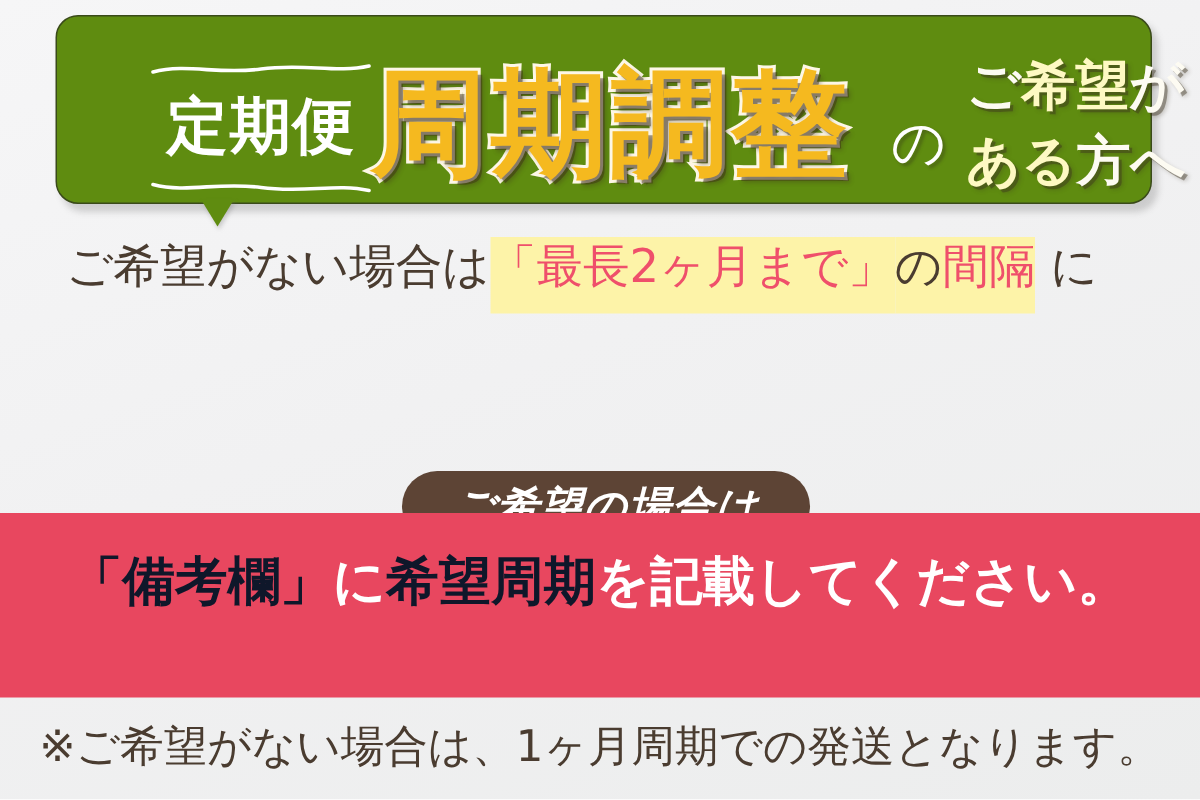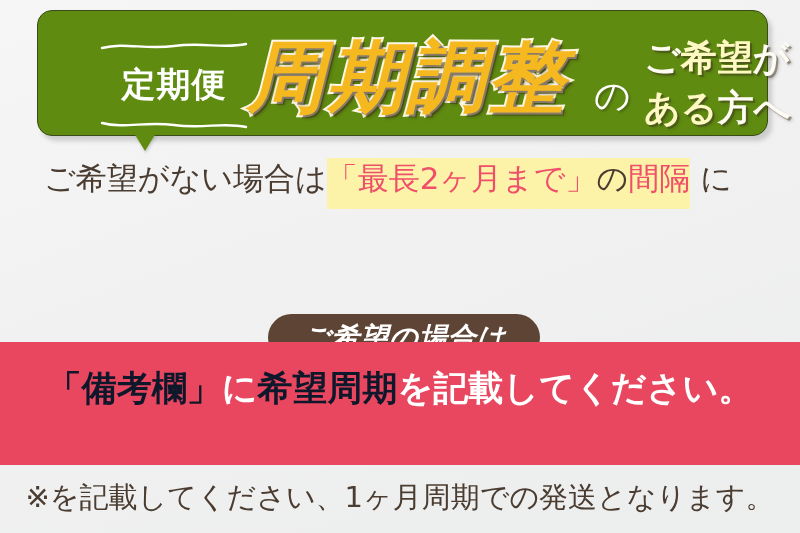--- a/index.html
+++ b/index.html
@@ -64,46 +64,45 @@
   .wave.top { top: 2px; }
   .wave.bottom { top: 80px; }
   .wave svg { display: block; }
   .teikibin-text {
     position: absolute;
     left: 0;
     top: 14px;
     width: 148px;
     text-align: center;
     font-family: "DejaVu Sans", sans-serif;
-    font-size: 34px;
+    font-size: 41px;
     font-weight: 600;
     letter-spacing: 1px;
     color: #ffffff;
     line-height: 62px;
     white-space: nowrap;
   }
 
   
   .big-title {
     position: absolute;
     left: 209px;
-    top: 16px;
+    top: 22px;
     font-family: "DejaVu Sans", sans-serif;
     font-size: 78px;
     font-weight: bold;
     line-height: 100px;
     letter-spacing: 2px;
     color: #f5b91f;
     white-space: nowrap;
     -webkit-text-stroke: 4px #fdf7e6;
     paint-order: stroke fill;
     text-shadow:
        3px 3px 0 rgba(60,45,25,0.45),
        4px 4px 3px rgba(60,45,25,0.30);
-    font-style: italic;
   }
 
   
   .no-char {
     position: absolute;
     left: 556px;
     top: 63px;
     font-family: "DejaVu Sans", sans-serif;
     font-size: 36px;
     font-weight: 500;
@@ -269,15 +268,15 @@
   </div>
 
   <div class="pill-badge">
     <span class="pill-badge-label">ご希望の場合は</span>
   </div>
 
   <div class="pink-band">
     <div class="pink-main"><span class="pink-yellow">「備考欄」</span><span>に</span><span class="pink-yellow">希望周期</span><span>を記載してください。</span></div>
   </div>
 
-  <div class="footer-note">※を記載してください、1ヶ月周期での発送となります。</div>
+  <div class="footer-note">※ご希望がない場合は、1ヶ月周期での発送となります。</div>
 
 </div>
 
 </body></html>

